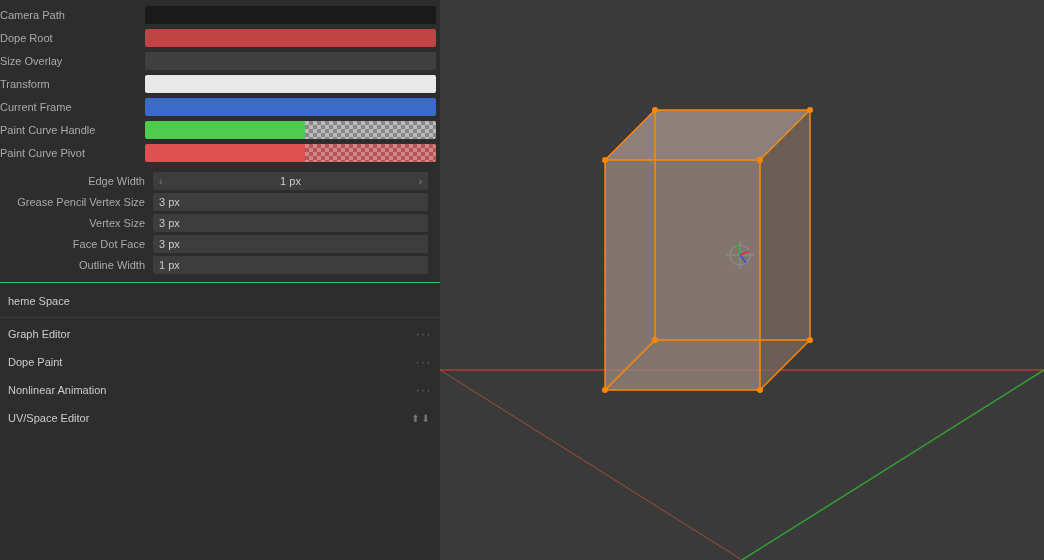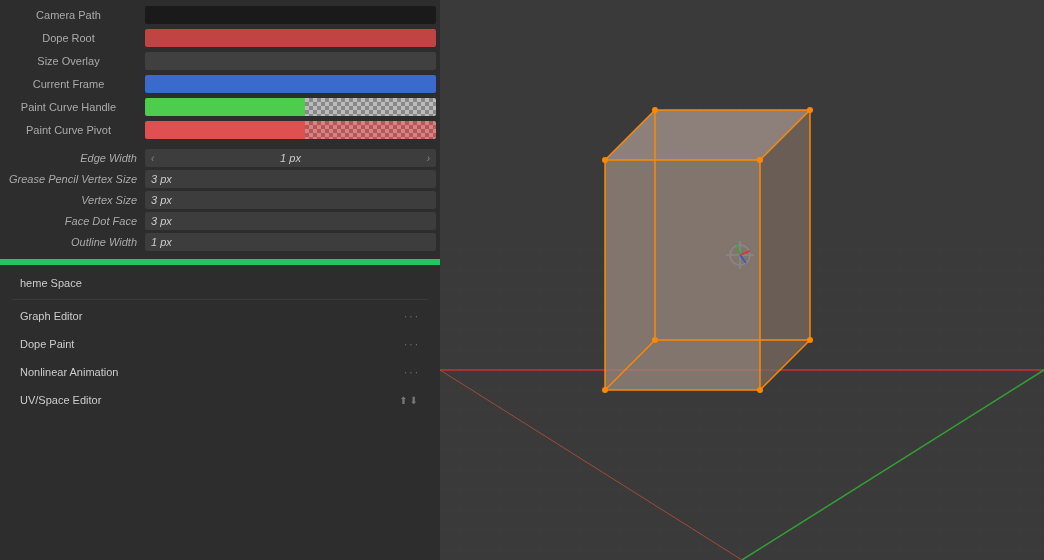--- a/index.html
+++ b/index.html
@@ -31,38 +31,37 @@
 
     .color-row {
       display: flex;
       align-items: center;
       height: 22px;
       margin-bottom: 1px;
     }
 
     .color-row-label {
       width: 145px;
-      text-align: center;
+      text-align: left;
       padding-right: 8px;
       color: #aaa;
       font-size: 11px;
       flex-shrink: 0;
     }
 
     .color-swatch {
       flex: 1;
       height: 18px;
       border-radius: 2px;
       margin-right: 4px;
     }
 
     
     .number-rows {
-      padding: 2px 0;
-      font-style: italic;
+      padding: 2px 8px;
     }
 
     .number-row {
       display: flex;
       align-items: center;
       height: 20px;
       margin-bottom: 1px;
     }
 
     .number-row-label {
@@ -89,22 +88,22 @@
     }
 
     .number-field .arrow {
       color: #888;
       font-size: 10px;
     }
 
     
     .theme-section {
       margin-top: 4px;
-      border-top: 6px solid #22c55e;
-      padding: 4px 12px;
+      border-top: 1px solid #22c55e;
+      padding: 4px 0;
     }
 
     .theme-item {
       display: flex;
       align-items: center;
       height: 28px;
       padding: 0 8px;
       cursor: pointer;
     }
 
@@ -209,20 +208,24 @@
     <div class="color-row">
       <span class="color-row-label">Dope Root</span>
       <div class="color-swatch" style="background:#c04444;"></div>
     </div>
 
     <div class="color-row">
       <span class="color-row-label">Size Overlay</span>
       <div class="color-swatch" style="background:#404040;"></div>
     </div>
 
+    <div class="color-row">
+      <span class="color-row-label">Transform</span>
+      <div class="color-swatch" style="background:#e8e8e8;"></div>
+    </div>
 
     <div class="color-row">
       <span class="color-row-label">Current Frame</span>
       <div class="color-swatch" style="background:#3a6bcc;"></div>
     </div>
 
     <div class="color-row">
       <span class="color-row-label">Paint Curve Handle</span>
       <div class="paint-curve-handle-swatch">
         <div class="paint-curve-handle-left"></div>

